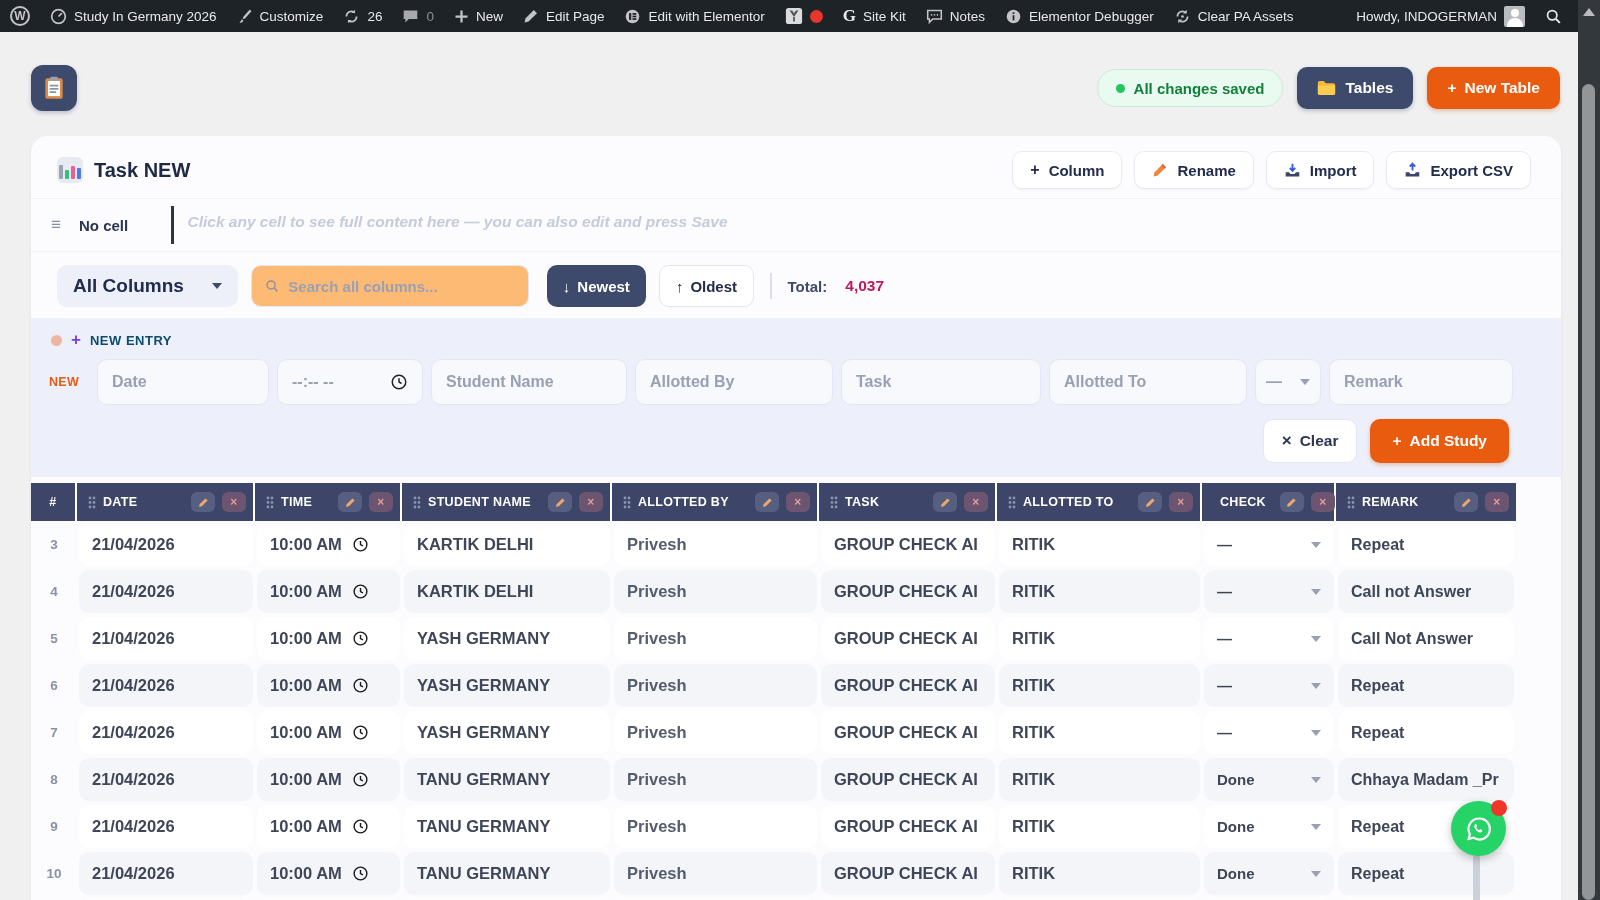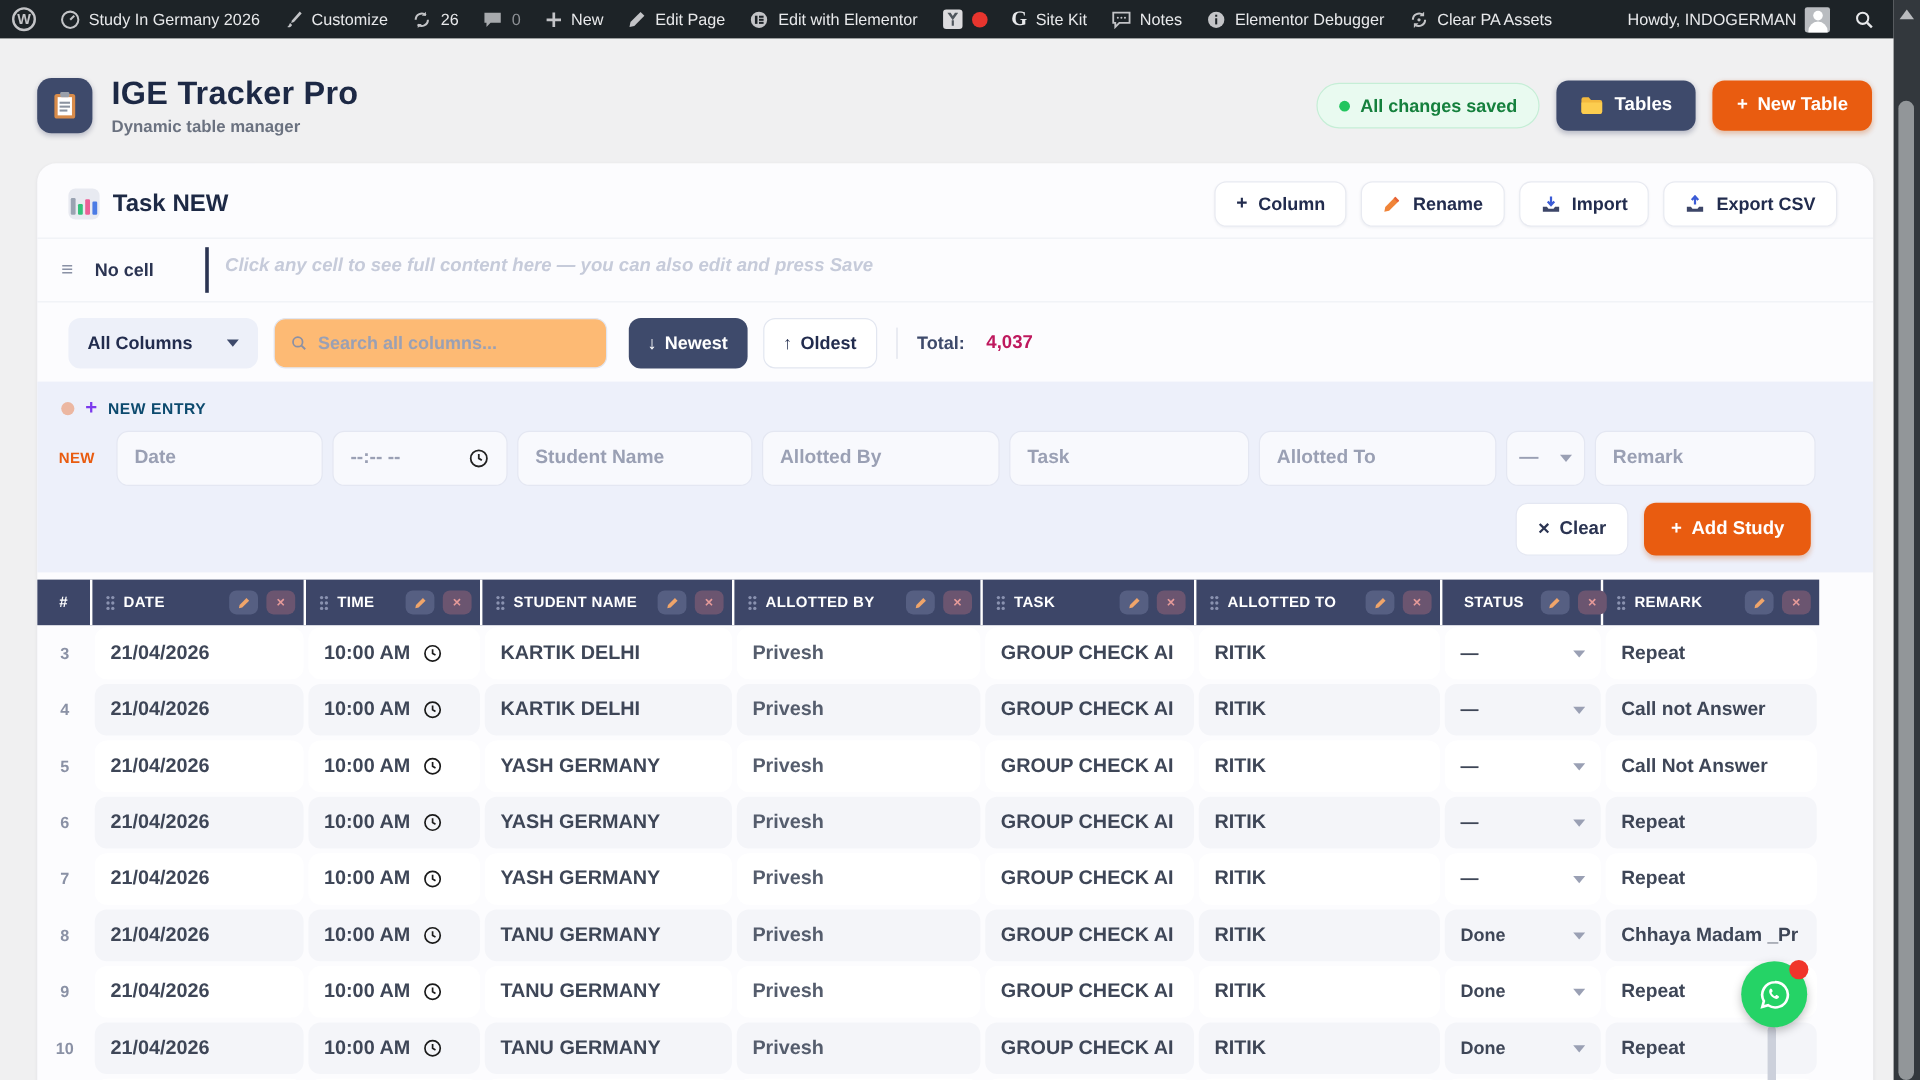--- a/index.html
+++ b/index.html
@@ -56,21 +56,21 @@
   .tbtn { height:38px; border:1.5px solid #e8eaf1; border-radius:10px; background:#fff; color:#222c4e; font-weight:700; font-size:15px; display:flex; align-items:center; gap:9px; padding:0 17px; cursor:pointer; box-shadow:0 1px 2px rgba(25,35,70,.05); }
   .plus-navy { font-weight:800; font-size:16px; color:#222c4e; }
 
   .preview-row { display:flex; align-items:center; padding:6px 26px 6px 20px; height:54px; border-top:1px solid #eef0f6; border-bottom:1px solid #eef0f6; }
   .burger { color:#8a91a5; font-size:17px; width:28px; }
   .nocell { font-weight:800; font-size:15px; color:#2b3452; width:88px; }
   .pv-div { width:2.5px; height:38px; background:#2b3452; margin:0 14px 0 4px; }
   .pv-ph { font-style:italic; font-weight:700; font-size:15.5px; color:#c6cbda; align-self:flex-start; padding-top:8px; }
 
   .filter-row { display:flex; align-items:center; gap:13px; padding:13px 26px 11px 26px; height:66px; }
-  .all-cols { background:#edf0f9; border-radius:10px; height:42px; padding:0 16px; display:flex; align-items:center; gap:28px; font-weight:800; font-size:15px; color:#222c4e; cursor:pointer; }
+  .all-cols { background:#edf0f9; border-radius:10px; height:42px; padding:0 16px; display:flex; align-items:center; gap:28px; font-weight:800; font-size:19px; color:#222c4e; cursor:pointer; }
   .chev { width:0; height:0; border-left:5px solid transparent; border-right:5px solid transparent; border-top:6px solid #3e4a6b; }
   .searchbox { width:278px; height:42px; border:1.5px solid #e2e6f0; border-radius:10px; background:#fdba74; display:flex; align-items:center; padding:0 13px; gap:9px; }
   .searchbox input { border:none; outline:none; font-size:15px; font-weight:600; color:#333; width:100%; font-family:"Liberation Sans",sans-serif; background:transparent; }
   input::placeholder { color:#9aa0b4; font-weight:600; }
   .sort-btn { height:42px; border-radius:10px; padding:0 16px; display:flex; align-items:center; gap:7px; font-weight:800; font-size:15px; cursor:pointer; }
   .sort-active { background:#3e4a6b; color:#fff; margin-left:5px; }
   .sort-idle { background:#fff; color:#222c4e; border:1.5px solid #e2e6f0; }
   .vdiv { width:1.5px; height:26px; background:#dcdfe9; margin:0 3px; }
   .total-lbl { font-weight:700; font-size:15px; color:#3e4a6b; }
   .total-val { font-weight:800; font-size:15.5px; color:#be185d; margin-left:5px; }
@@ -237,24 +237,20 @@
   <div class="app-logo">
     <svg width="26" height="26" viewBox="0 0 24 24">
         <rect x="4" y="3" width="16" height="19" rx="2" fill="#d98c4a"></rect>
         <rect x="6.5" y="5.5" width="11" height="14" fill="#fff"></rect>
         <rect x="8.5" y="1.5" width="7" height="4" rx="1" fill="#9aa0ab"></rect>
         <rect x="8" y="9" width="8" height="1.6" fill="#8b93a0"></rect>
         <rect x="8" y="12" width="8" height="1.6" fill="#8b93a0"></rect>
         <rect x="8" y="15" width="6" height="1.6" fill="#8b93a0"></rect>
       </svg>
   </div>
-  <div class="titles">
-    <div class="app-title">IGE Tracker Pro</div>
-    <div class="app-sub">Dynamic table manager</div>
-  </div>
   <div class="header-right">
     <div class="saved-pill">
       <span class="saved-dot"></span>
       <span>All changes saved</span>
     </div>
     <div class="btn-navy">
       <svg width="19" height="16" viewBox="0 0 22 18">
           <path d="M1 3a2 2 0 0 1 2-2h5l2.2 2.6H19a2 2 0 0 1 2 2V15a2 2 0 0 1-2 2H3a2 2 0 0 1-2-2z" fill="#f3b93e"></path>
           <path d="M1 6h20v9a2 2 0 0 1-2 2H3a2 2 0 0 1-2-2z" fill="#fccd4f"></path>
         </svg>
@@ -498,21 +494,21 @@
 
       <div class="th c7">
         <svg width="8" height="13" viewBox="0 0 8 13">
             <circle cx="2" cy="2" r="1.4" fill="#8a92b0"></circle>
             <circle cx="6" cy="2" r="1.4" fill="#8a92b0"></circle>
             <circle cx="2" cy="6.5" r="1.4" fill="#8a92b0"></circle>
             <circle cx="6" cy="6.5" r="1.4" fill="#8a92b0"></circle>
             <circle cx="2" cy="11" r="1.4" fill="#8a92b0"></circle>
             <circle cx="6" cy="11" r="1.4" fill="#8a92b0"></circle>
           </svg>
-        <span>STATUS</span>
+        <span>CHECK</span>
           <span class="sp"></span>
         <span class="hbtn edit">
             <svg width="11" height="11" viewBox="0 0 20 20">
               <path d="M13.5 2.5l4 4L7 17l-5 1 1-5z" fill="#f0a56a"></path>
             </svg>
           </span>
         <span class="hbtn del">×</span>
       </div>
 
       <div class="th c8">

